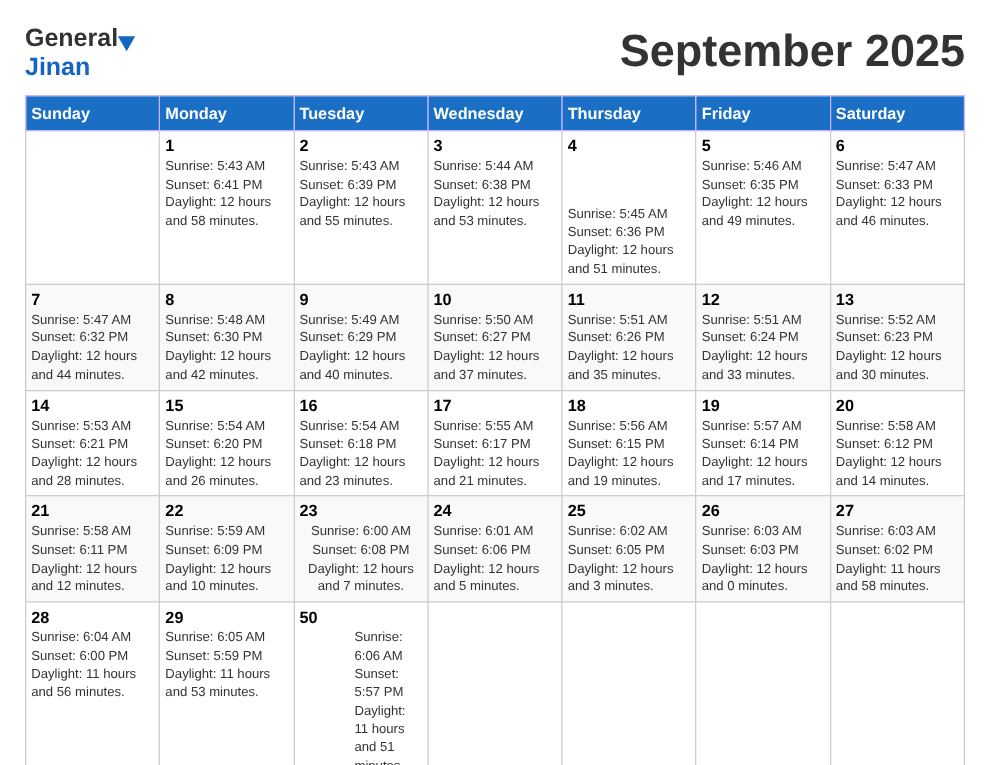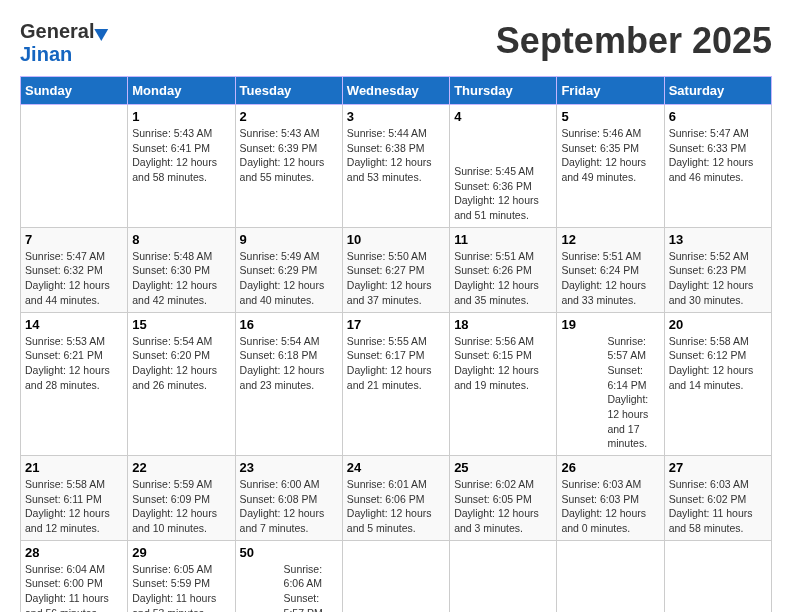--- a/index.html
+++ b/index.html
@@ -253,21 +253,21 @@
         </td>
         <td>
           <span class="day-num">18</span>
           <div class="day-info" style="white-space: pre-line;">Sunrise: 5:56 AM
 Sunset: 6:15 PM
 Daylight: 12 hours
 and 19 minutes.</div>
         </td>
         <td>
           <span class="day-num">19</span>
-          <div class="day-info" style="white-space: pre-line; margin-left: 46px;">Sunrise: 5:57 AM
+          <div class="day-info" style="white-space: pre-line;">Sunrise: 5:57 AM
 Sunset: 6:14 PM
 Daylight: 12 hours
 and 17 minutes.</div>
         </td>
         <td>
           <span class="day-num">20</span>
           <div class="day-info" style="white-space: pre-line;">Sunrise: 5:58 AM
 Sunset: 6:12 PM
 Daylight: 12 hours
 and 14 minutes.</div>
@@ -283,21 +283,21 @@
         </td>
         <td>
           <span class="day-num">22</span>
           <div class="day-info" style="white-space: pre-line;">Sunrise: 5:59 AM
 Sunset: 6:09 PM
 Daylight: 12 hours
 and 10 minutes.</div>
         </td>
         <td>
           <span class="day-num">23</span>
-          <div class="day-info" style="white-space: pre-line;">Sunrise: 6:00 AM
+          <div class="day-info" style="white-space: pre-line; text-align: center;">Sunrise: 6:00 AM
 Sunset: 6:08 PM
 Daylight: 12 hours
 and 7 minutes.</div>
         </td>
         <td>
           <span class="day-num">24</span>
           <div class="day-info" style="white-space: pre-line;">Sunrise: 6:01 AM
 Sunset: 6:06 PM
 Daylight: 12 hours
 and 5 minutes.</div>

